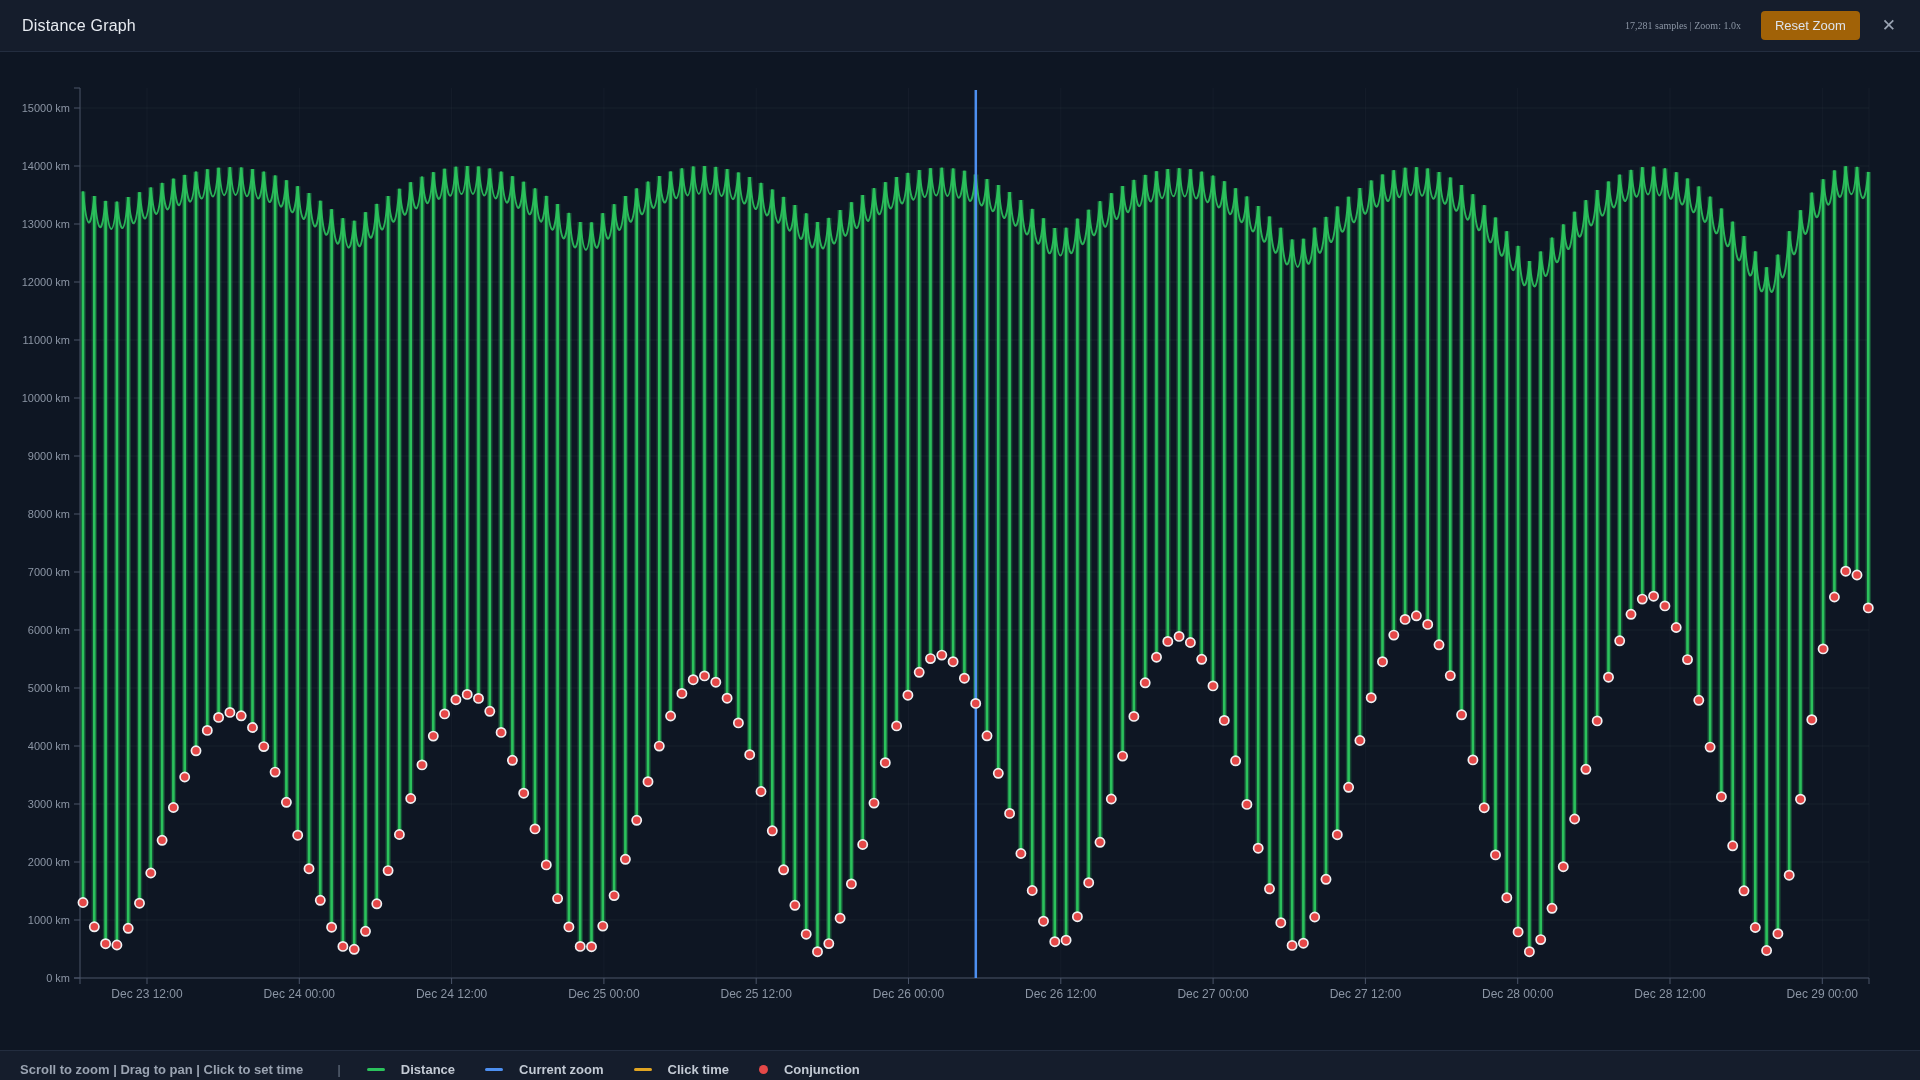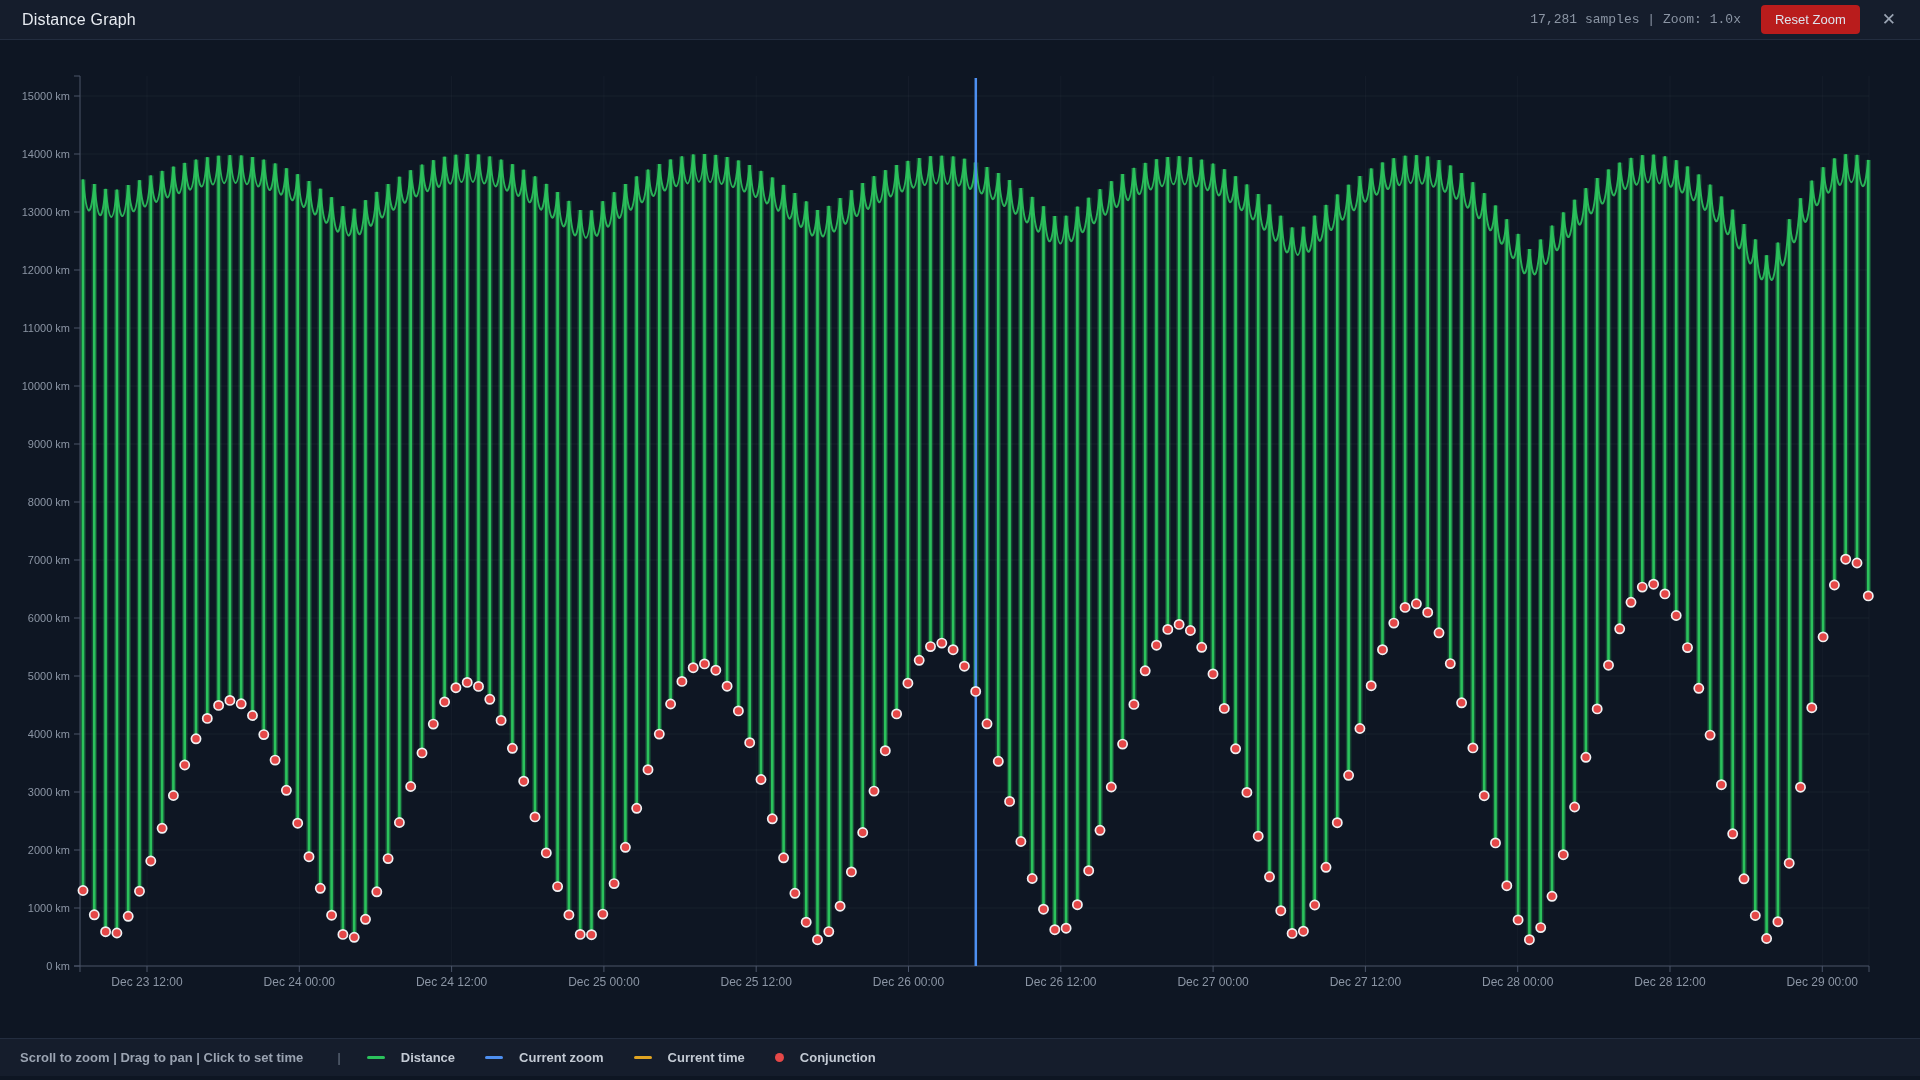--- a/index.html
+++ b/index.html
@@ -3,29 +3,29 @@
 <meta charset="utf-8">
 <style>
   html,body{margin:0;padding:0;}
   body{
     width:1920px;height:1080px;overflow:hidden;
     background:#0e1623;
     font-family:"Liberation Sans",sans-serif;
     -webkit-font-smoothing:antialiased;
   }
   .header{
-    height:40px;background:#151d2c;border-bottom:1px solid #232d3f;
+    height:52px;background:#151d2c;border-bottom:1px solid #232d3f;
     display:flex;align-items:center;justify-content:space-between;
     padding:0 22px;box-sizing:border-box;
   }
   .page-title{color:#e7ebf1;font-size:16px;font-weight:500;letter-spacing:.2px;}
   .header-right{display:flex;align-items:center;gap:20px;}
-  .stats-text{font-family:Liberation Mono, monospace;font-size:13px;color:#8b95a4;}
+  .stats-text{font-family:Liberation Serif, serif;font-size:10px;color:#8b95a4;}
   .reset-btn{
-    background:#b91c1c;color:#dde3ec;font-size:13px;border:none;border-radius:4px;
+    background:#a16207;color:#dde3ec;font-size:13px;border:none;border-radius:4px;
     padding:7px 14px;font-family:"Liberation Sans",sans-serif;cursor:pointer;
   }
   .close-x{color:#9aa4b3;font-size:17px;cursor:pointer;line-height:1;padding:2px;}
   .chart-wrap{height:998px;position:relative;background:#0e1623;}
   .chart-wrap svg{display:block;}
   svg text{font-family:"Liberation Sans",sans-serif;}
   .footer{
     height:38px;background:#151d2c;border-top:1px solid #232d3f;
     display:flex;align-items:center;padding:0 20px;box-sizing:border-box;font-weight:bold;
   }
@@ -309,20 +309,20 @@
       <span class="legend-item">
         <span class="swatch-line" style="background: rgb(43, 194, 92);"></span>
         <span>Distance</span>
       </span>
       <span class="legend-item">
         <span class="swatch-line" style="background: rgb(77, 143, 240);"></span>
         <span>Current zoom</span>
       </span>
       <span class="legend-item">
         <span class="swatch-line" style="background: rgb(224, 164, 34);"></span>
-        <span>Current time</span>
+        <span>Click time</span>
       </span>
       <span class="legend-item">
         <span class="swatch-dot" style="background: rgb(229, 72, 72);"></span>
         <span>Conjunction</span>
       </span>
     </div>
 </div>
 
 </body></html>

